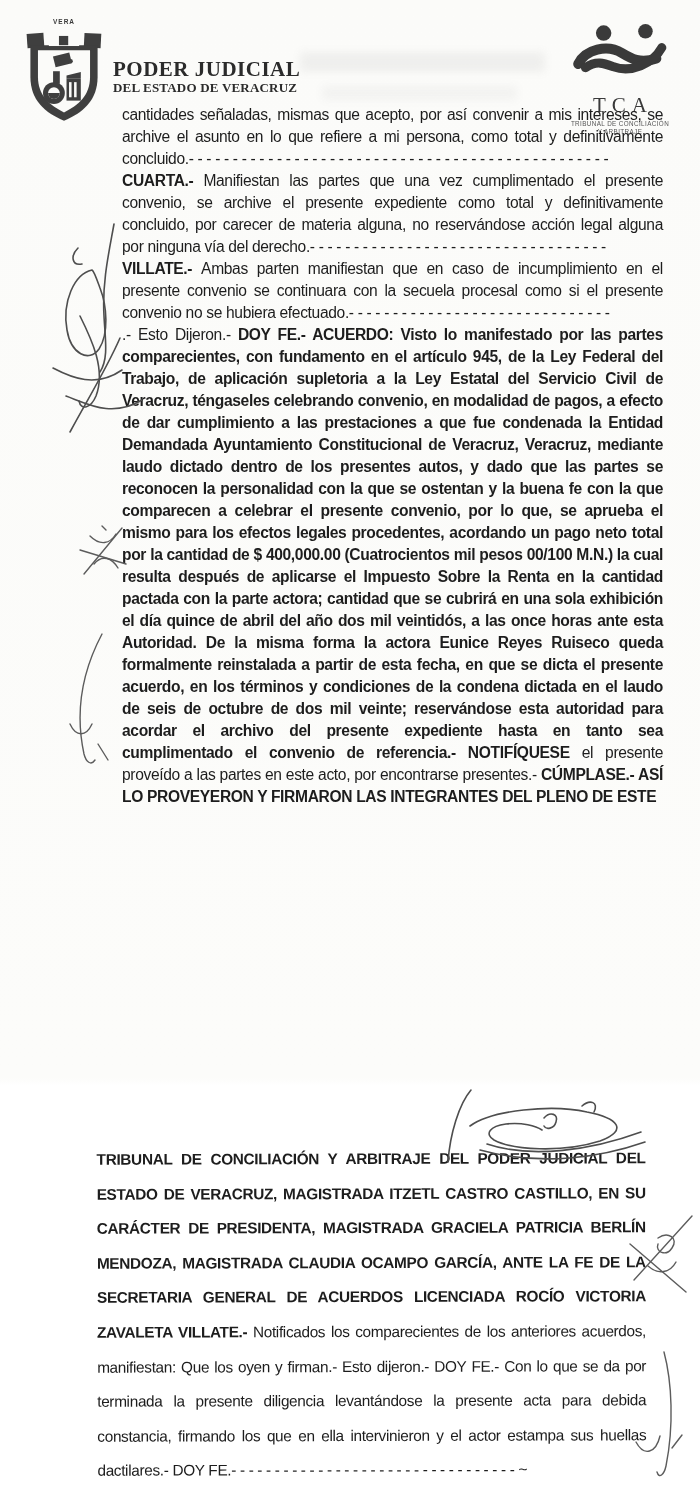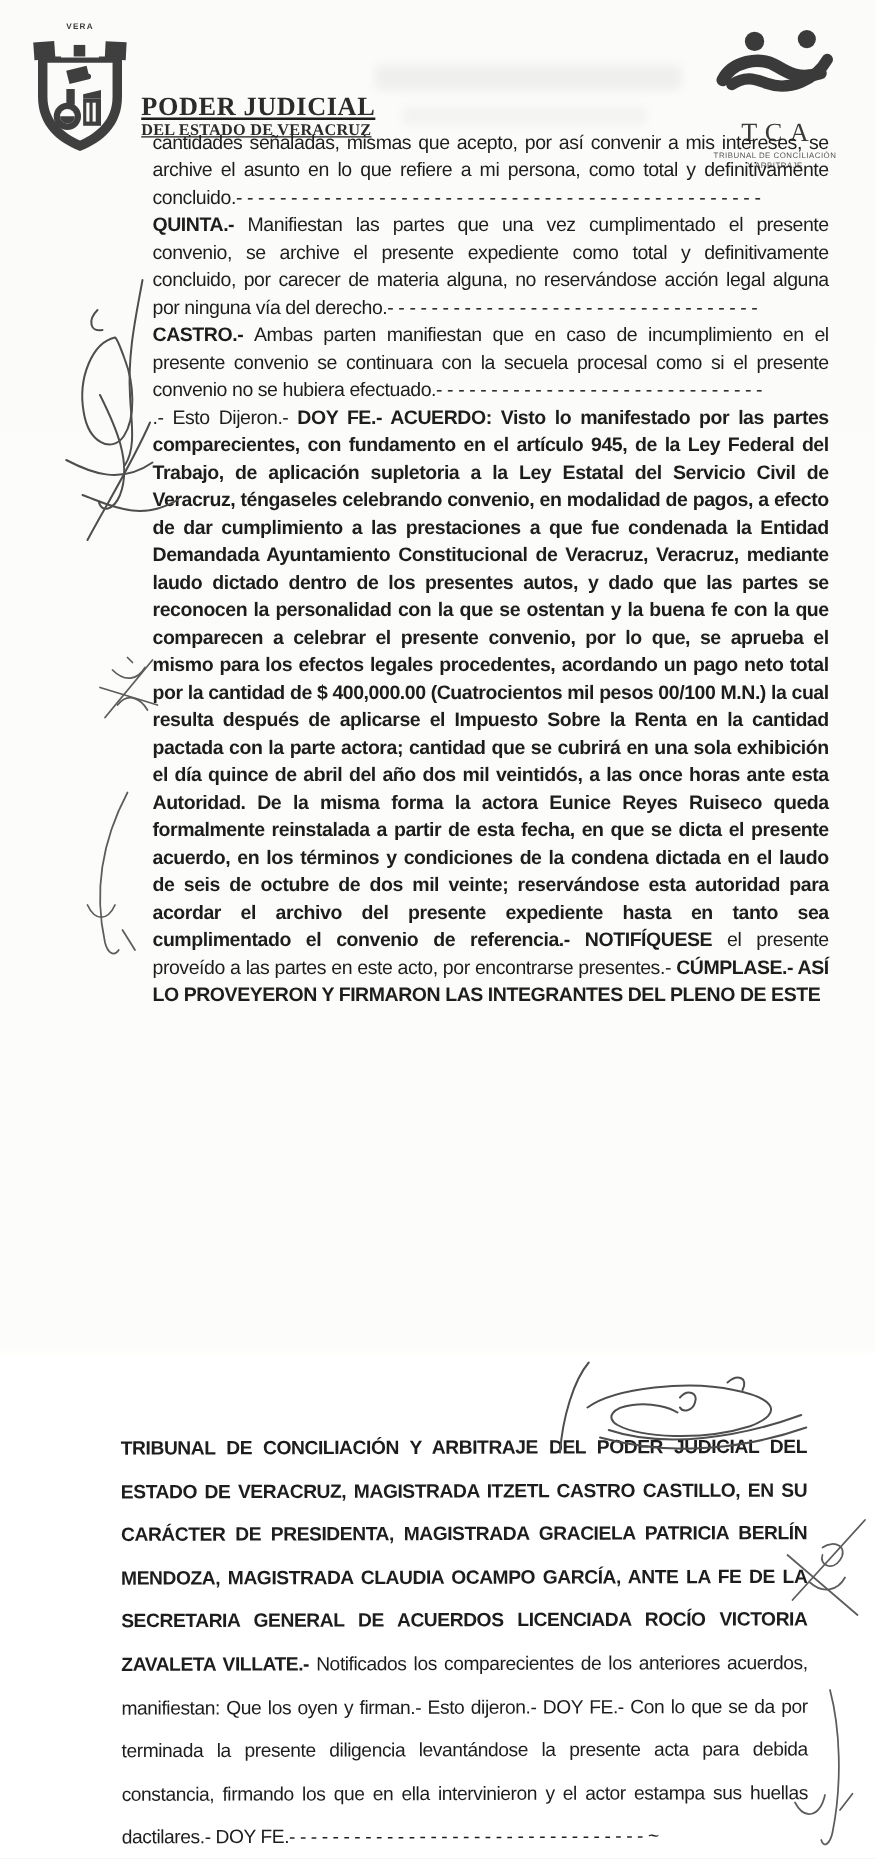--- a/index.html
+++ b/index.html
@@ -11,21 +11,21 @@
     font-family:"Liberation Sans",sans-serif;
     color:#1d1d1d;
     overflow:hidden;
   }
 
   
   .header { position:absolute; left:0; top:0; width:700px; height:150px; }
   .pj-logo { position:absolute; left:20px; top:18px; display:flex; }
   .crest-wrap { width:88px; text-align:center; }
   .crest-label { font-size:6.5px; letter-spacing:1px; color:#3a3a3a; font-weight:bold; margin-bottom:1px; }
-  .pj-text { margin-left:5px; margin-top:56px;text-decoration:underline; }
+  .pj-text { margin-left:5px; margin-top:40px; }
   .pj-title { font-family:"Liberation Serif",serif; font-weight:700; font-size:21px; letter-spacing:0.5px; color:#2b2b2b; line-height:22px; }
   .pj-sub   { font-family:"Liberation Serif",serif; font-weight:700; font-size:13px; letter-spacing:0.2px; color:#2b2b2b; }
 
   .tca-logo { position:absolute; left:558px; top:24px; width:124px; text-align:center; }
   .tca-acronym { font-family:"Liberation Serif",serif; font-size:21px; letter-spacing:6px; color:#3a3a3a; line-height:30px; margin-top:2px; padding-left:6px; }
   .tca-sub { font-size:6.3px; color:#555; letter-spacing:0.4px; line-height:8px; }
 
   .ghost { position:absolute; background:#8a8a8a; opacity:0.10; filter:blur(4px); border-radius:3px; }
   .ghost1 { left:300px; top:52px; width:245px; height:20px; }
   .ghost2 { left:322px; top:86px; width:195px; height:14px; opacity:0.07; }
@@ -95,22 +95,22 @@
         <path d="M106,26 C96,44 72,54 53,47 C42,43 34,40 22,48" fill="none" stroke="#3a3a3a" stroke-width="10" stroke-linecap="round"></path>
       </svg>
       <div class="tca-acronym">TCA</div>
       <div class="tca-sub">TRIBUNAL DE CONCILIACIÓN</div>
       <div class="tca-sub">Y ARBITRAJE</div>
     </div>
   </div>
 
   <div class="block block1">
     <p><span>cantidades señaladas, mismas que acepto, por así convenir a mis intereses, se archive el asunto en lo que refiere a mi persona, como total y definitivamente concluido.- - - - - - - - - - - - - - - - - - - - - - - - - - - - - - - - - - - - - - - - - - - - - - - -</span></p>
-    <p><span class="b">QUINTA.- </span><span>Manifiestan las partes que una vez cumplimentado el presente convenio, se archive el presente expediente como total y definitivamente concluido, por carecer de materia alguna, no reservándose acción legal alguna por ninguna vía del derecho.- - - - - - - - - - - - - - - - - - - - - - - - - - - - - - - - - -</span></p>
-    <p><span class="b">CASTRO.- </span><span>Ambas parten manifiestan que en caso de incumplimiento en el presente convenio se continuara con la secuela procesal como si el presente convenio no se hubiera efectuado.- - - - - - - - - - - - - - - - - - - - - - - - - - - - - -</span></p>
+    <p><span class="b">CUARTA.- </span><span>Manifiestan las partes que una vez cumplimentado el presente convenio, se archive el presente expediente como total y definitivamente concluido, por carecer de materia alguna, no reservándose acción legal alguna por ninguna vía del derecho.- - - - - - - - - - - - - - - - - - - - - - - - - - - - - - - - - -</span></p>
+    <p><span class="b">VILLATE.- </span><span>Ambas parten manifiestan que en caso de incumplimiento en el presente convenio se continuara con la secuela procesal como si el presente convenio no se hubiera efectuado.- - - - - - - - - - - - - - - - - - - - - - - - - - - - - -</span></p>
     <p><span>.- Esto Dijeron.- </span><span class="b">DOY FE.- ACUERDO: Visto lo manifestado por las partes comparecientes, con fundamento en el artículo 945, de la Ley Federal del Trabajo, de aplicación supletoria a la Ley Estatal del Servicio Civil de Veracruz, téngaseles celebrando convenio, en modalidad de pagos, a efecto de dar cumplimiento a las prestaciones a que fue condenada la Entidad Demandada Ayuntamiento Constitucional de Veracruz, Veracruz, mediante laudo dictado dentro de los presentes autos, y dado que las partes se reconocen la personalidad con la que se ostentan y la buena fe con la que comparecen a celebrar el presente convenio, por lo que, se aprueba el mismo para los efectos legales procedentes, acordando un pago neto total por la cantidad de $ 400,000.00 (Cuatrocientos mil pesos 00/100 M.N.) la cual resulta después de aplicarse el Impuesto Sobre la Renta en la cantidad pactada con la parte actora; cantidad que se cubrirá en una sola exhibición el día quince de abril del año dos mil veintidós, a las once horas ante esta Autoridad. De la misma forma la actora Eunice Reyes Ruiseco queda formalmente reinstalada a partir de esta fecha, en que se dicta el presente acuerdo, en los términos y condiciones de la condena dictada en el laudo de seis de octubre de dos mil veinte; reservándose esta autoridad para acordar el archivo del presente expediente hasta en tanto sea cumplimentado el convenio de referencia.- NOTIFÍQUESE</span><span> el presente proveído a las partes en este acto, por encontrarse presentes.- </span><span class="b">CÚMPLASE.- ASÍ LO PROVEYERON Y FIRMARON LAS INTEGRANTES DEL PLENO DE ESTE</span></p>
   </div>
 
   <div class="block block2">
     <p><span class="b">TRIBUNAL DE CONCILIACIÓN Y ARBITRAJE DEL PODER JUDICIAL DEL ESTADO DE VERACRUZ, MAGISTRADA ITZETL CASTRO CASTILLO, EN SU CARÁCTER DE PRESIDENTA, MAGISTRADA GRACIELA PATRICIA BERLÍN MENDOZA, MAGISTRADA CLAUDIA OCAMPO GARCÍA, ANTE LA FE DE LA SECRETARIA GENERAL DE ACUERDOS LICENCIADA ROCÍO VICTORIA ZAVALETA VILLATE.- </span><span>Notificados los comparecientes de los anteriores acuerdos, manifiestan: Que los oyen y firman.- Esto dijeron.- DOY FE.- Con lo que se da por terminada la presente diligencia levantándose la presente acta para debida constancia, firmando los que en ella intervinieron y el actor estampa sus huellas dactilares.- DOY FE.- - - - - - - - - - - - - - - - - - - - - - - - - - - - - - - - - ~</span></p>
   </div>
 
   <svg class="sig" style="left:50px; top:220px;" width="98" height="218" viewBox="0 0 98 218">
     <path d="M64,4 C59,32 52,62 54,96 C55,118 59,138 50,152"></path>
     <path d="M42,50 C24,54 12,82 17,110 C21,134 39,143 49,129 C59,114 57,86 50,68 C46,57 44,51 42,50"></path>

